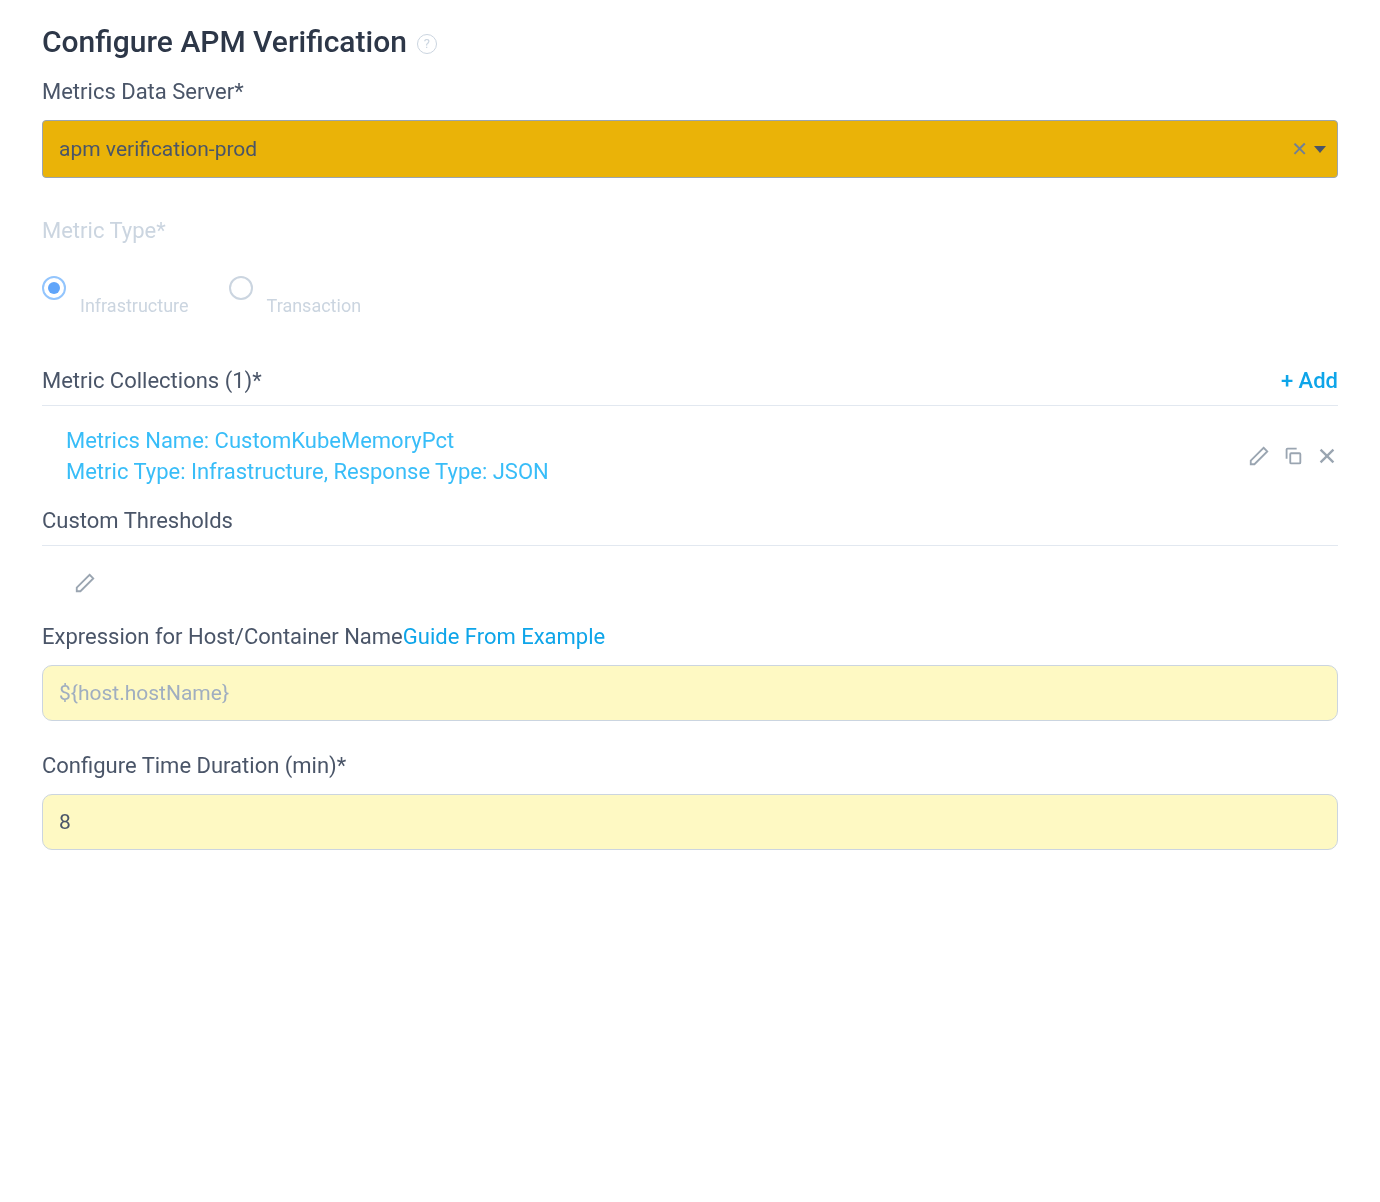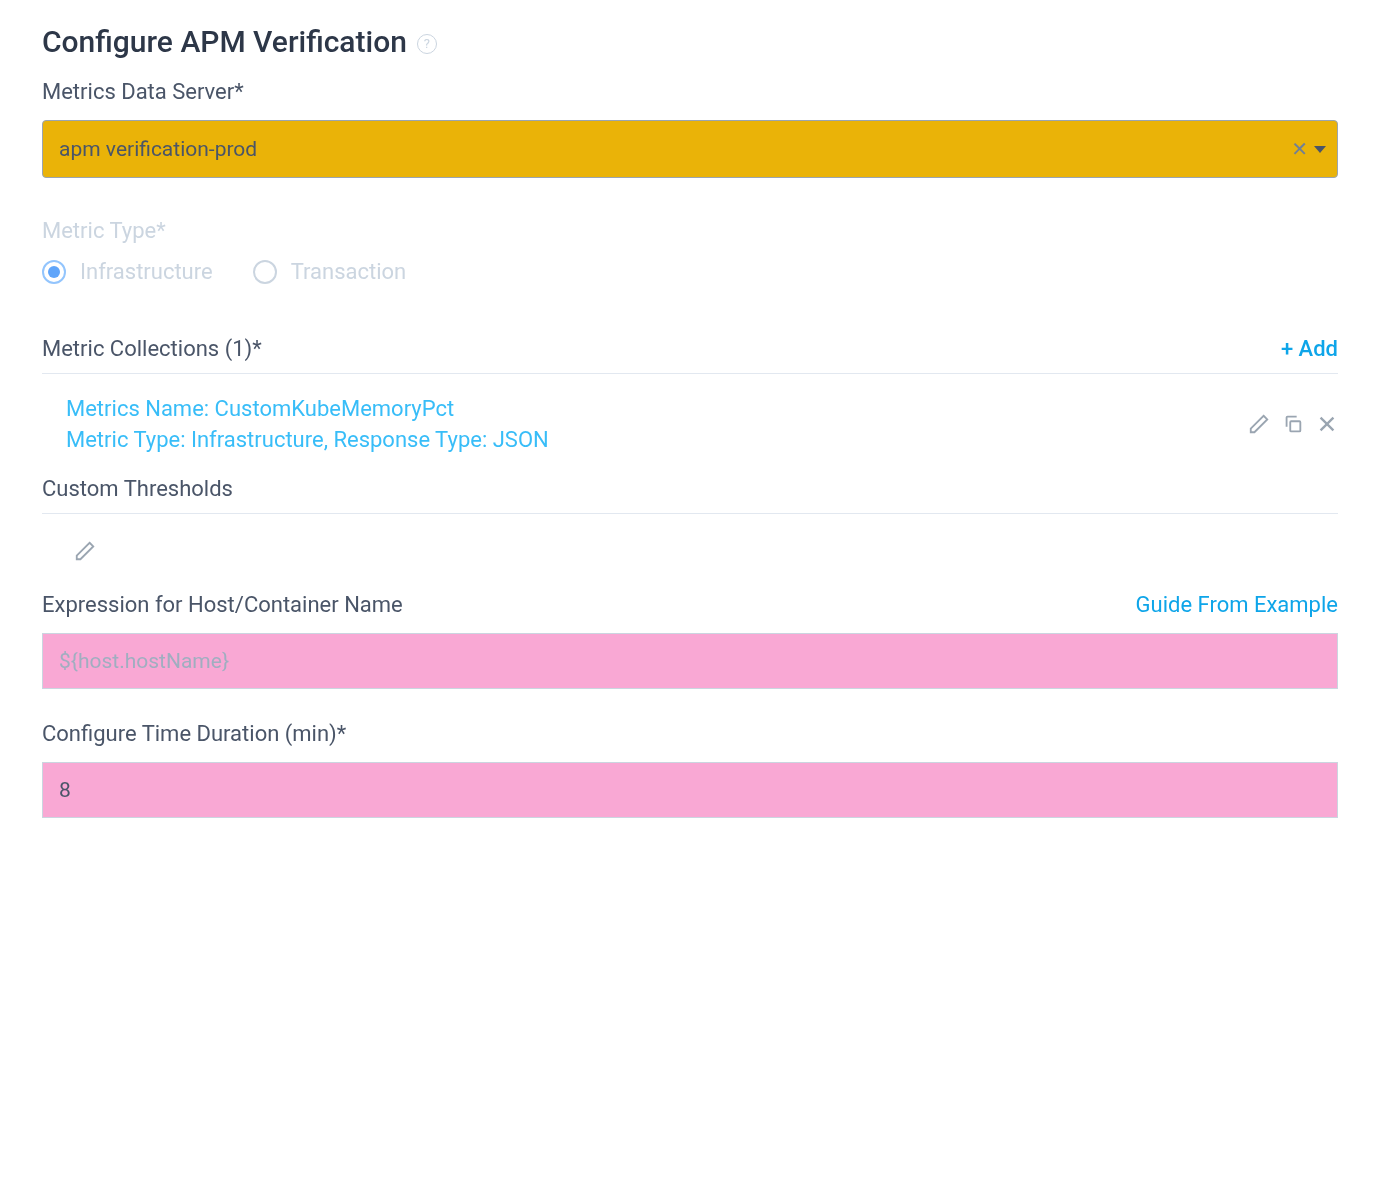--- a/index.html
+++ b/index.html
@@ -108,22 +108,23 @@
     .radio-outer.selected {
       border-color: #93c5fd;
     }
     .radio-inner {
       width: 12px;
       height: 12px;
       border-radius: 50%;
       background: #60a5fa;
     }
     .radio-label {
-      font-size: 22px;
-      color: #4a5568;
+      font-size: 18px;
+      color: #4a5568;
+      margin-top: 36px;
     }
     .radio-label.disabled {
       color: #cbd5e0;
     }
     .section-header-row {
       display: flex;
       justify-content: space-between;
       align-items: baseline;
       margin-bottom: 12px;
     }
@@ -183,38 +184,38 @@
       justify-content: space-between;
       align-items: center;
       padding: 6px 0 0 32px;
     }
     .threshold-text {
       font-size: 22px;
       color: #4a5568;
     }
     .expression-header-row {
       display: flex;
-      justify-content: space-between;
+      justify-content: flex-start;
       align-items: baseline;
       margin-bottom: 16px;
     }
     .guide-link {
       font-size: 22px;
       color: #0ea5e9;
       cursor: pointer;
     }
     .text-input {
       width: 100%;
       height: 56px;
       border: 1px solid #cbd5e0;
-      border-radius: 0;
+      border-radius: 10px;
       padding: 0 16px;
       font-size: 21px;
       color: #4a5568;
-      background: #f9a8d4;
+      background: #fef9c3;
       outline: none;
       font-family: inherit;
       margin-bottom: 32px;
     }
     .text-input::placeholder {
       color: #a0aec0;
     }
   </style>
 </head>
 <body>

